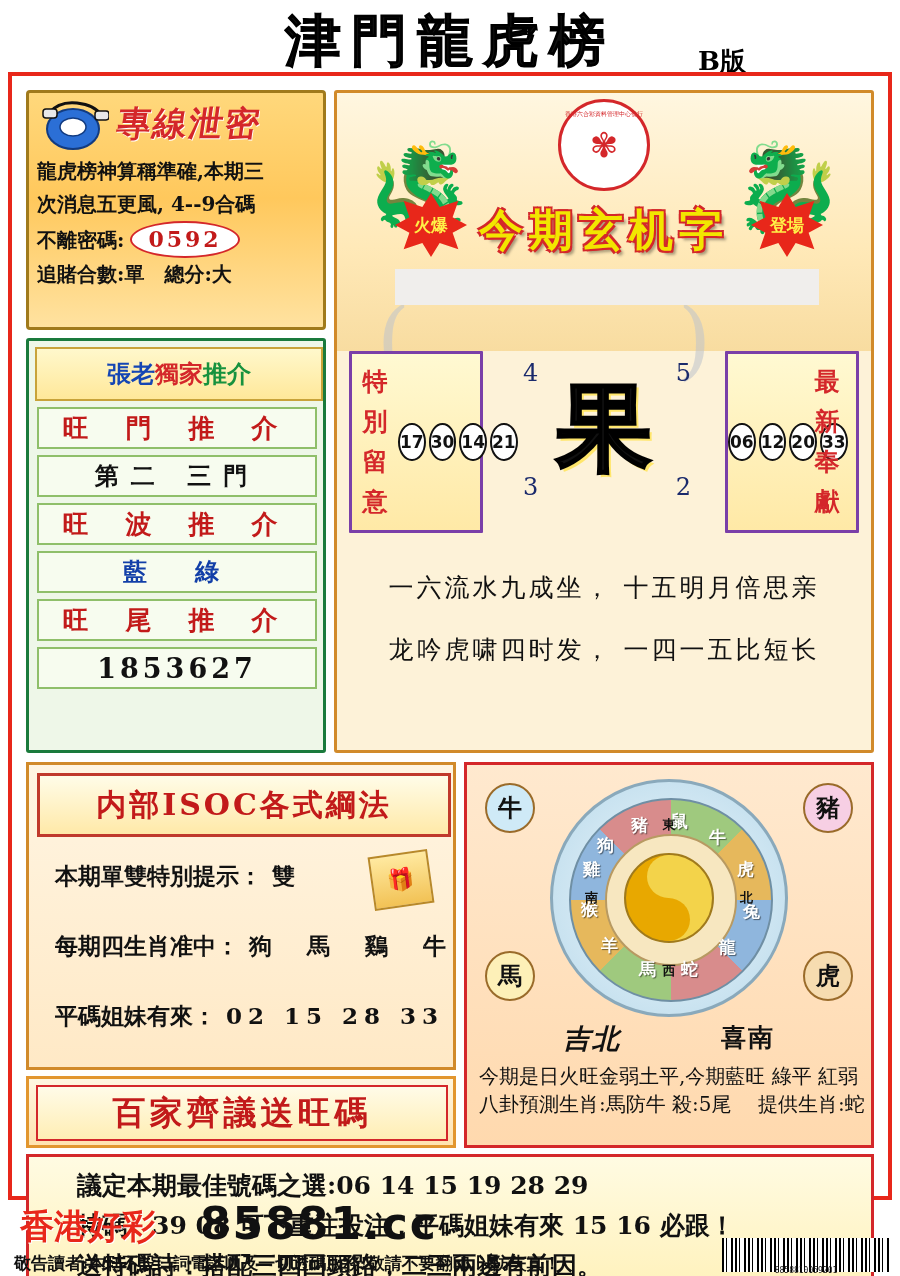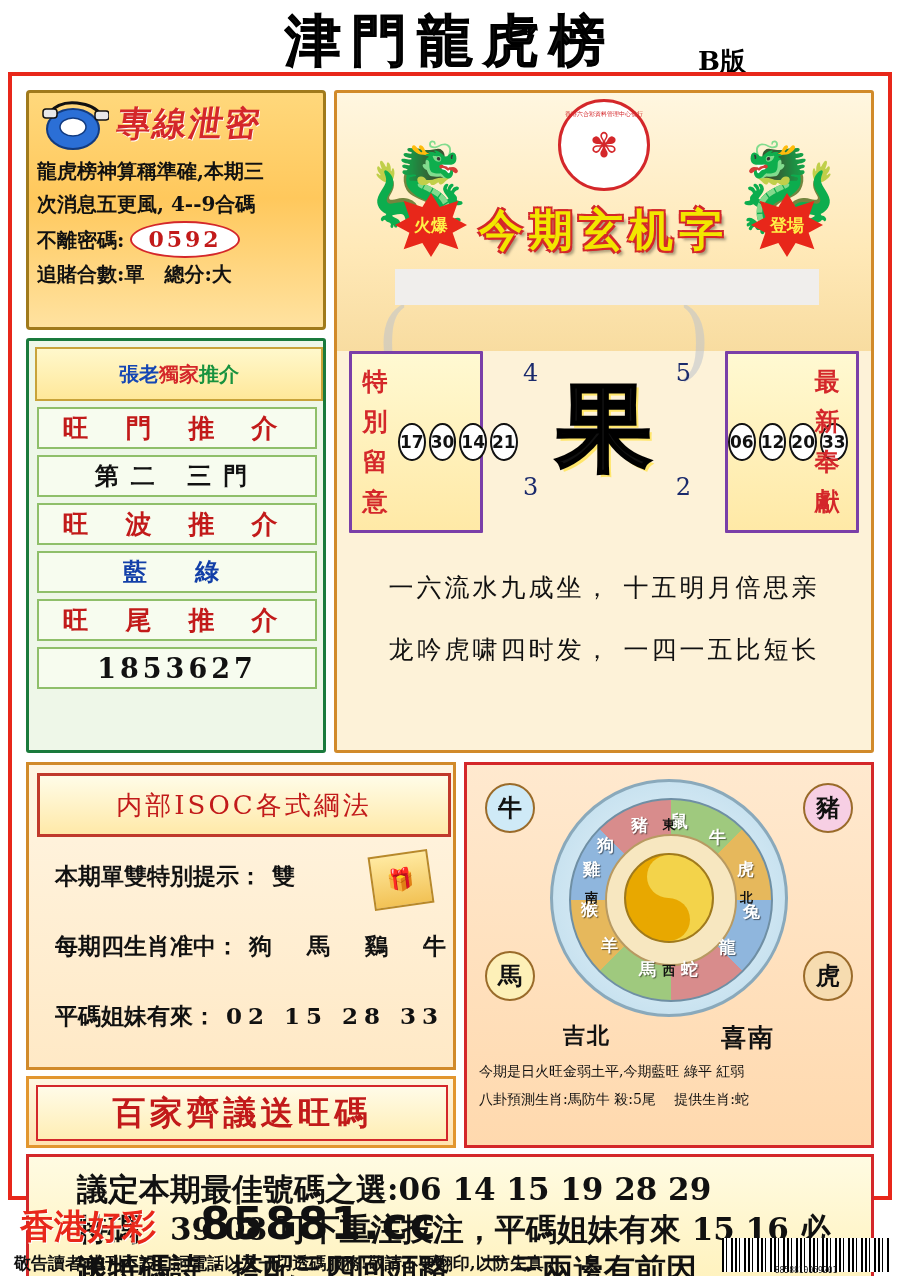--- a/index.html
+++ b/index.html
@@ -56,21 +56,21 @@
   
   #zhanglao-box{
     left:14px;top:262px;width:300px;height:415px;
     border:3px solid #1a7a3c;background:#eef7e8;border-radius:3px;
   }
   .zl-head{
     position:absolute;left:6px;top:6px;width:284px;height:50px;
     background:linear-gradient(180deg,#fff8cc,#ffe89a);
     border:2px solid #c8a33a;display:flex;align-items:center;justify-content:center;
   }
-  .zl-head span{font-size:20px;font-weight:bold;font-family:"DejaVu Serif",serif;}
+  .zl-head span{font-size:24px;font-weight:bold;font-family:"DejaVu Serif",serif;}
   .zl-c1{color:#1546b4;}
   .zl-c2{color:#d4272a;}
   .zl-c3{color:#17923e;}
   .zl-row{
     position:absolute;left:8px;width:280px;height:42px;
     display:flex;align-items:center;justify-content:center;box-sizing:border-box;
     border:2px solid #8fbf6a;background:#f7fcef;
   }
   .zl-row.label span{font-size:26px;font-weight:bold;color:#c21a1a;letter-spacing:14px;font-family:"DejaVu Serif",serif;}
   .zl-row.value span{font-size:24px;font-weight:bold;color:#111;letter-spacing:12px;font-family:"DejaVu Serif",serif;}
@@ -160,21 +160,21 @@
   #isoc-box{
     left:14px;top:686px;width:430px;height:308px;
     border:3px solid #d18a2a;background:linear-gradient(180deg,#fff5e2,#ffe9c6);
   }
   .isoc-head{
     position:absolute;left:8px;top:8px;width:408px;height:58px;
     border:3px solid #c0392b;background:linear-gradient(180deg,#fffce8,#ffe9a8);
     display:flex;align-items:center;justify-content:center;
   }
   .isoc-head span{
-    font-size:26px;font-weight:normal;font-family:"DejaVu Serif",serif;color:#c21a1a;letter-spacing:3px;
+    font-size:30px;font-weight:bold;font-family:"DejaVu Serif",serif;color:#c21a1a;letter-spacing:3px;
   }
   .isoc-line{position:absolute;left:26px;font-size:23px;font-family:"DejaVu Serif",serif;color:#111;font-weight:bold;}
   .isoc-line .vals{letter-spacing:6px;margin-left:10px;}
   .gift-icon{
     position:absolute;right:22px;top:88px;width:56px;height:50px;
     background:linear-gradient(180deg,#ffe9a0,#f2c255);border:2px solid #b8892a;
     display:flex;align-items:center;justify-content:center;font-size:22px;color:#c0392b;
     transform:rotate(-8deg);
   }
 
@@ -235,37 +235,37 @@
   .d-n{left:50%;top:34px;transform:translateX(-50%);}
   .d-s{left:50%;bottom:34px;transform:translateX(-50%);}
   .d-e{right:32px;top:50%;transform:translateY(-50%);}
   .d-w{left:32px;top:50%;transform:translateY(-50%);}
   .z-animals{position:absolute;left:0;top:0;width:100%;height:100%;}
   .z-animals span{
     position:absolute;font-size:17px;font-weight:bold;font-family:"DejaVu Serif",serif;color:#fff;
     text-shadow:1px 1px 1px rgba(0,0,0,.5);
   }
   .jibei{
-    position:absolute;left:96px;top:256px;font-size:22px;font-weight:bold;
-    font-family:"DejaVu Serif",serif;color:#111;letter-spacing:2px;
+    position:absolute;left:96px;top:256px;font-size:27px;font-weight:bold;
+    font-family:"DejaVu Serif",serif;color:#111;letter-spacing:2px;font-style:italic;
   }
   .xinan{
     position:absolute;right:96px;top:256px;font-size:25px;font-weight:bold;
     font-family:"DejaVu Serif",serif;color:#111;letter-spacing:2px;
   }
-  .zfoot{position:absolute;left:12px;width:386px;font-size:14px;color:#111;font-family:"DejaVu Serif",serif;}
+  .zfoot{position:absolute;left:12px;width:386px;font-size:20px;color:#111;font-family:"DejaVu Serif",serif;}
   .zf1{top:298px;}
   .zf2{top:326px;}
 
   
   #bottom-box{
     left:14px;top:1078px;width:848px;height:132px;
     border:3px solid #d4272a;background:linear-gradient(180deg,#fffbe2,#fff2bd);
   }
-  .bb-line{position:absolute;left:24px;font-size:31px;font-weight:bold;font-family:"DejaVu Serif",serif;color:#111;padding-left:24px;}
+  .bb-line{position:absolute;left:24px;font-size:25px;font-weight:bold;font-family:"DejaVu Serif",serif;color:#111;padding-left:24px;}
   .bb1{top:12px;}
   .bb2{top:52px;}
   .bb3{top:92px;}
 
   
   .watermark{
     position:absolute;left:20px;top:1204px;width:860px;height:46px;
   }
   .wm-cn{
     position:absolute;left:0;top:0;font-size:34px;font-weight:bold;

